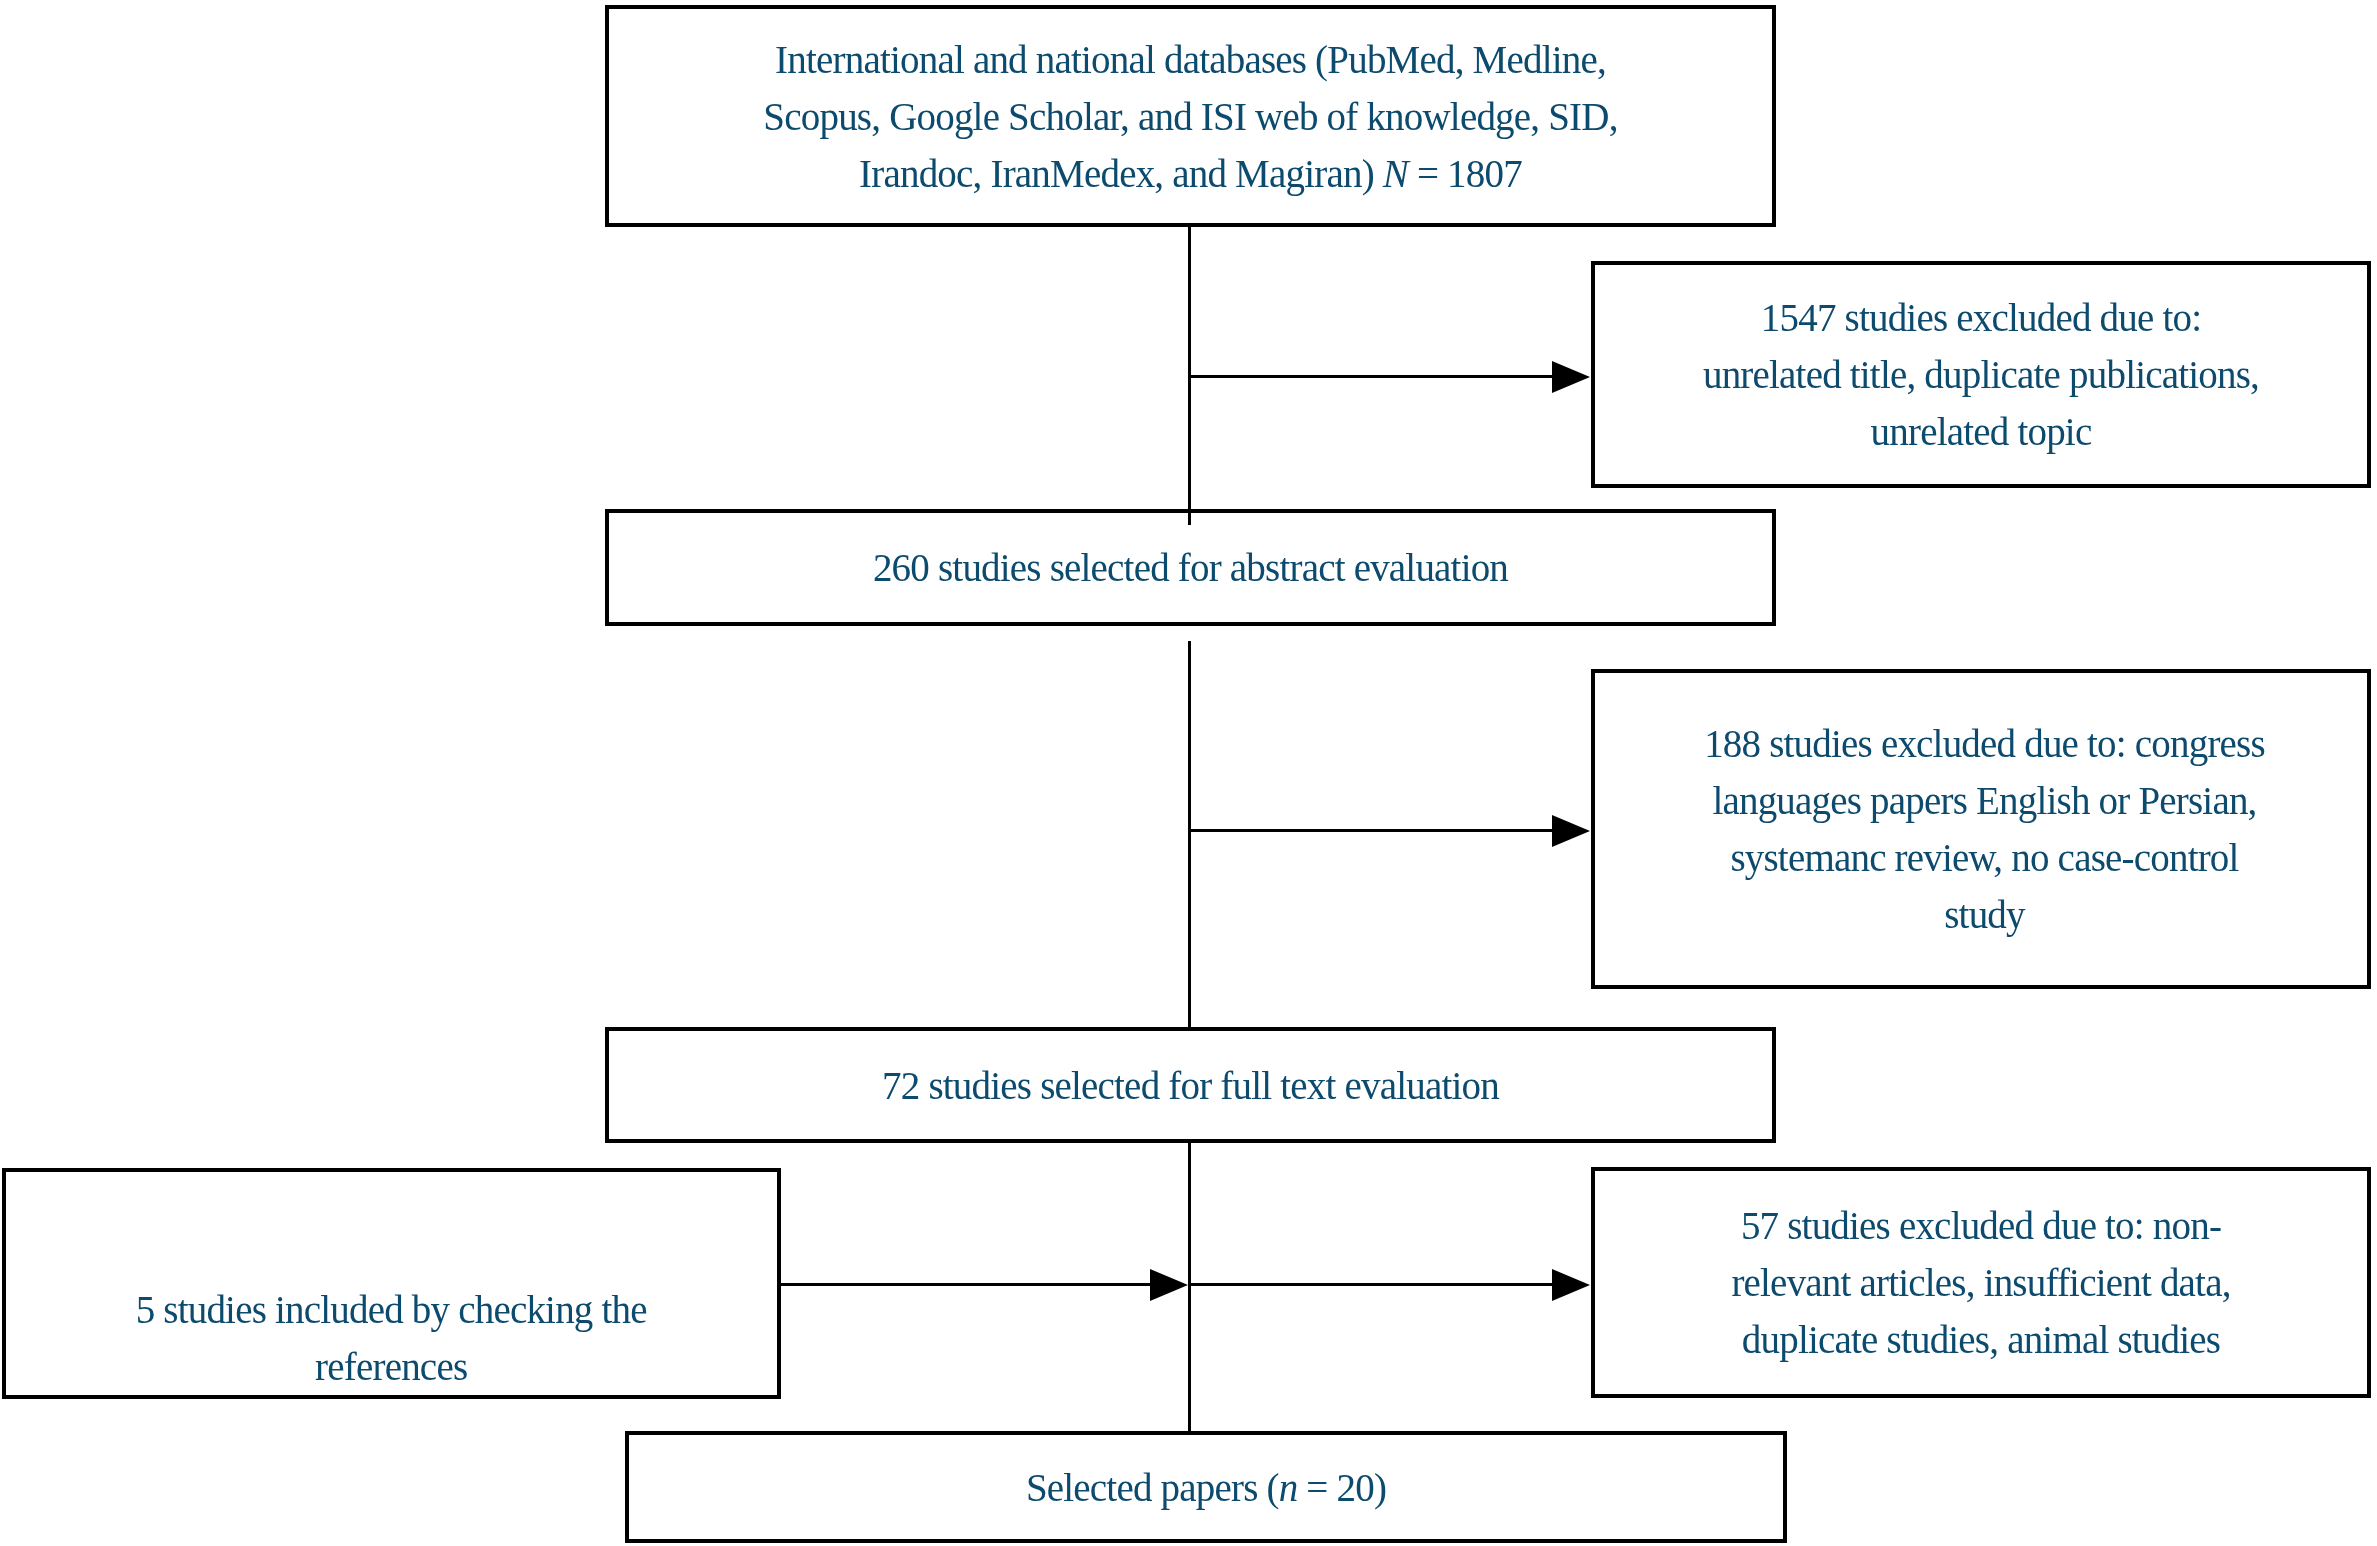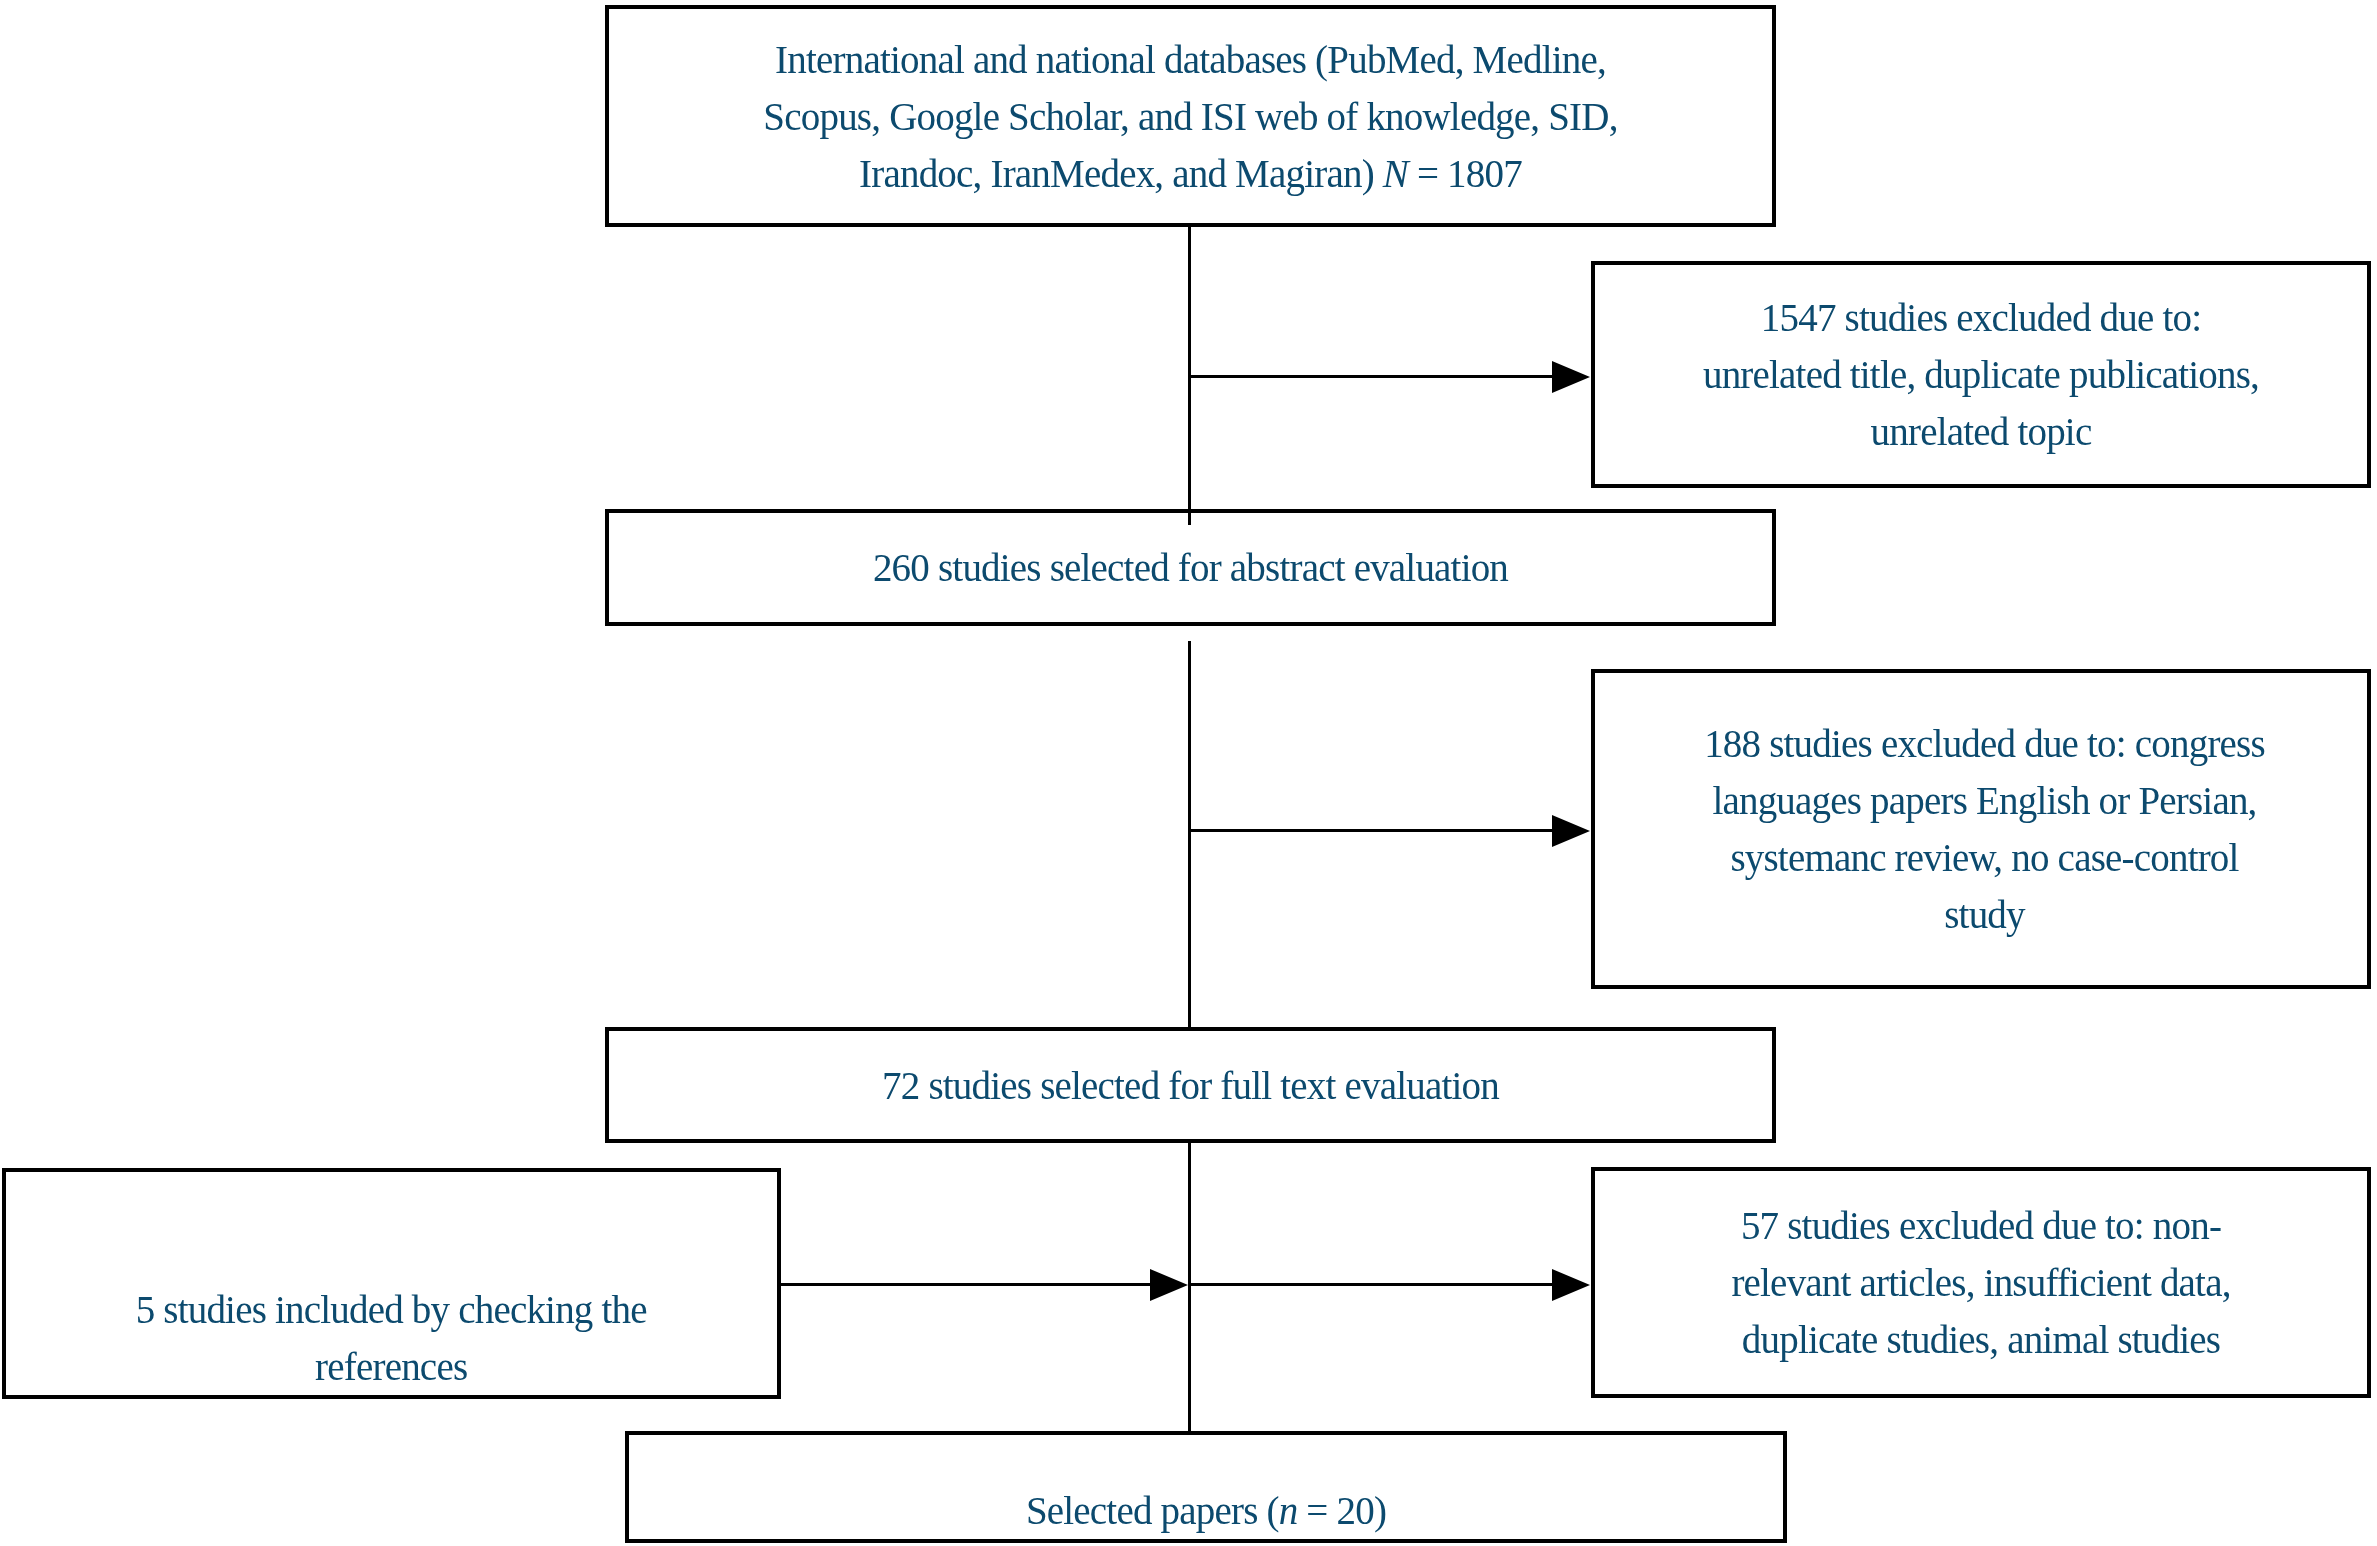--- a/index.html
+++ b/index.html
@@ -76,21 +76,21 @@
     <div class="tline">5 studies included by checking the</div>
     <div class="tline">references</div>
   </div>
 
   <div class="box" style="left:1591px; top:1167px; width:780px; height:231px;">
     <div class="tline">57 studies excluded due to: non-</div>
     <div class="tline">relevant articles, insufficient data,</div>
     <div class="tline">duplicate studies, animal studies</div>
   </div>
 
-  <div class="box" style="left:625px; top:1431px; width:1162px; height:112px;justify-content:flex-end;">
+  <div class="box" style="left:625px; top:1431px; width:1162px; height:112px;">
     <div class="tline">
       <span>Selected papers (</span><span class="it">n</span><span> = 20)</span>
     </div>
   </div>
 
   <div class="vline" style="left:1188px; top:227px; width:3.3px; height:298px;"></div>
   <div class="vline" style="left:1188px; top:641px; width:3.3px; height:386px;"></div>
   <div class="vline" style="left:1188px; top:1143px; width:3.3px; height:288px;"></div>
 
   <div class="hline" style="left:1190px; top:375px; width:365px; height:3.3px;"></div>

